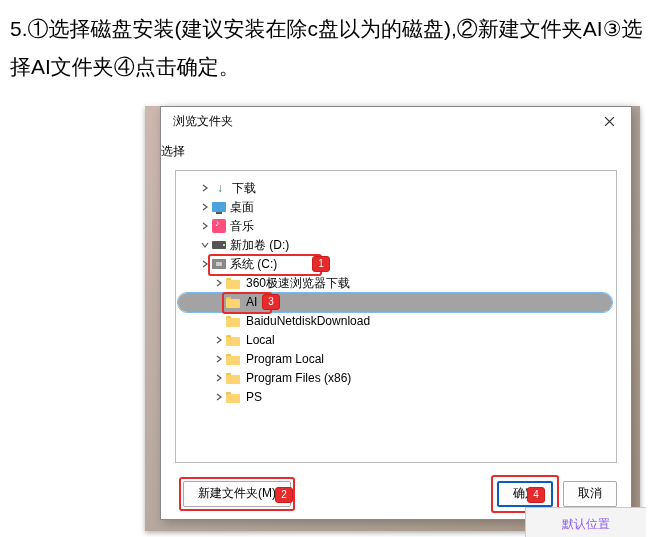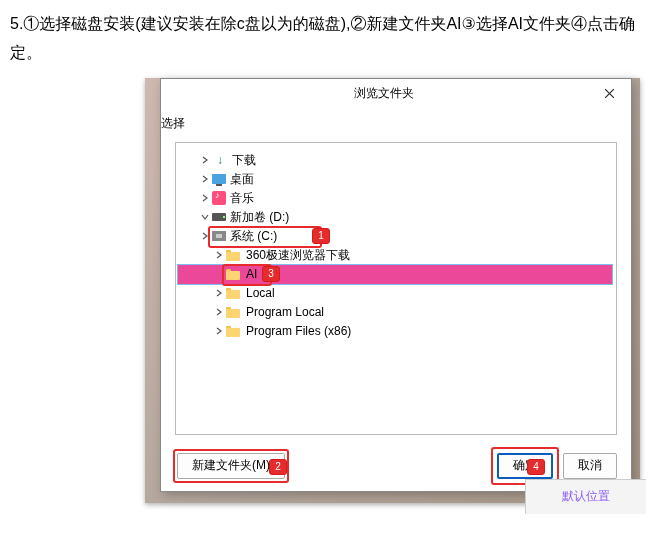--- a/index.html
+++ b/index.html
@@ -5,23 +5,23 @@
   body {
     margin: 0;
     padding: 10px;
     font-family: "Microsoft YaHei", sans-serif;
     font-size: 14px;
     background: #fff;
     width: 656px;
     box-sizing: border-box;
   }
   .instruction {
-    font-size: 16px;
+    font-size: 21px;
     line-height: 1.8;
-    margin-bottom: 10px;
+    margin-bottom: 20px;
   }
   .stage {
     position: relative;
     height: 430px;
   }
   .bg {
     position: absolute;
     left: 135px;
     top: 0;
     width: 495px;
@@ -40,21 +40,21 @@
     box-shadow: 3px 3px 10px rgba(0,0,0,.25);
     display: flex;
     flex-direction: column;
   }
   .titlebar {
     display: flex;
     align-items: center;
     height: 30px;
     padding: 0 8px 0 12px;
   }
-  .titlebar .title { flex: 1; font-size: 12px; text-align: center; }
+  .titlebar .title { flex: 1; font-size: 12px; }
   .close {
     width: 28px;
     text-align: center;
     cursor: default;
   }
   .close svg { width: 11px; height: 11px; }
   .prompt {
     padding: 6px 14px 6px 0;
     font-size: 12px;
   }
@@ -105,22 +105,23 @@
   .ico-dl { color:#2e8b57; font-weight:bold; width:16px; text-align:center; margin-right:4px;}
   .ico-music { width:14px; height:14px; background:#ff4d7e; border-radius:2px; margin-right:4px; position:relative;}
   .ico-music::after{content:"♪"; color:#fff; font-size:9px; position:absolute; left:3px; top:-1px;}
   .ico-desk { width:14px; height:10px; background:#4aa3df; margin-right:4px; position:relative; border-radius:1px;}
   .ico-desk::after{content:""; position:absolute; width:6px; height:2px; background:#555; left:4px; top:10px;}
   .ico-sys { width:14px; height:10px; background:#888; margin-right:4px; position:relative;}
   .ico-sys::after{content:""; position:absolute; left:4px; top:3px; width:6px; height:4px; background:#ccc;}
   .ico-drive { width:14px; height:8px; background:#555; margin-right:4px; position:relative; border-radius:1px;}
   .ico-drive::after{content:""; position:absolute; right:1px; top:3px; width:2px; height:2px; background:#8f8;}
   .sel {
-    background:#ec4899;
+    background:#a3a3a3;
     outline:1px solid #7abdf5;
+    border-radius:9px;
   }
   .hl-box-red {
     border:2px solid #e52b2b;
     border-radius:3px;
     position:absolute;
     pointer-events:none;
   }
   .marker {
     position:absolute;
     width:16px; height:14px;
@@ -129,21 +130,21 @@
     border-radius:3px;
     color:#fff;
     font-size:10px;
     line-height:14px;
     text-align:center;
     pointer-events:none;
   }
   .footer {
     display:flex;
     align-items:center;
-    padding:8px 14px 12px 16px;
+    padding:8px 14px 12px 22px;
     gap:10px;
   }
   .btn {
     height:26px;
     padding:0 14px;
     font-size:12px;
     background:#fdfdfd;
     border:1px solid #aaa;
     border-radius:2px;
     cursor:default;
@@ -240,20 +241,27 @@
           <span class="ind"></span>
           <span class="chev"></span>
           <span class="folder"></span>
           <span>AI</span>
         </div>
         <div class="hl-box-red" style="left: 46px; top: 121px; width: 46px; height: 18px;"></div>
         <div class="marker" style="left: 86px; top: 123px;">3</div>
         <div class="row">
           <span class="ind"></span>
           <span class="ind"></span>
+          <span class="chev"></span>
+          <span class="folder"></span>
+          <span>BaiduNetdiskDownload</span>
+        </div>
+        <div class="row">
+          <span class="ind"></span>
+          <span class="ind"></span>
           <span class="chev"><svg viewBox="0 0 8 8">
               <path d="M2 1 L6 4 L2 7" fill="none" stroke="#555" stroke-width="1.2"></path>
             </svg></span>
           <span class="folder"></span>
           <span>Local</span>
         </div>
         <div class="row">
           <span class="ind"></span>
           <span class="ind"></span>
           <span class="chev"><svg viewBox="0 0 8 8">
@@ -263,20 +271,29 @@
           <span>Program Local</span>
         </div>
         <div class="row">
           <span class="ind"></span>
           <span class="ind"></span>
           <span class="chev"><svg viewBox="0 0 8 8">
               <path d="M2 1 L6 4 L2 7" fill="none" stroke="#555" stroke-width="1.2"></path>
             </svg></span>
           <span class="folder"></span>
           <span>Program Files (x86)</span>
+        </div>
+        <div class="row">
+          <span class="ind"></span>
+          <span class="ind"></span>
+          <span class="chev"><svg viewBox="0 0 8 8">
+              <path d="M2 1 L6 4 L2 7" fill="none" stroke="#555" stroke-width="1.2"></path>
+            </svg></span>
+          <span class="folder"></span>
+          <span>PS</span>
         </div>
       </div>
 
     <div class="footer">
       <div style="position:relative;">
         <button class="btn">新建文件夹(M)</button>
         <div class="hl-box-red" style="left:-4px; top:-4px; right:-4px; bottom:-4px;"></div>
         <div class="marker" style="right:-2px; top:6px;">2</div>
       </div>
       <div class="spacer"></div>

